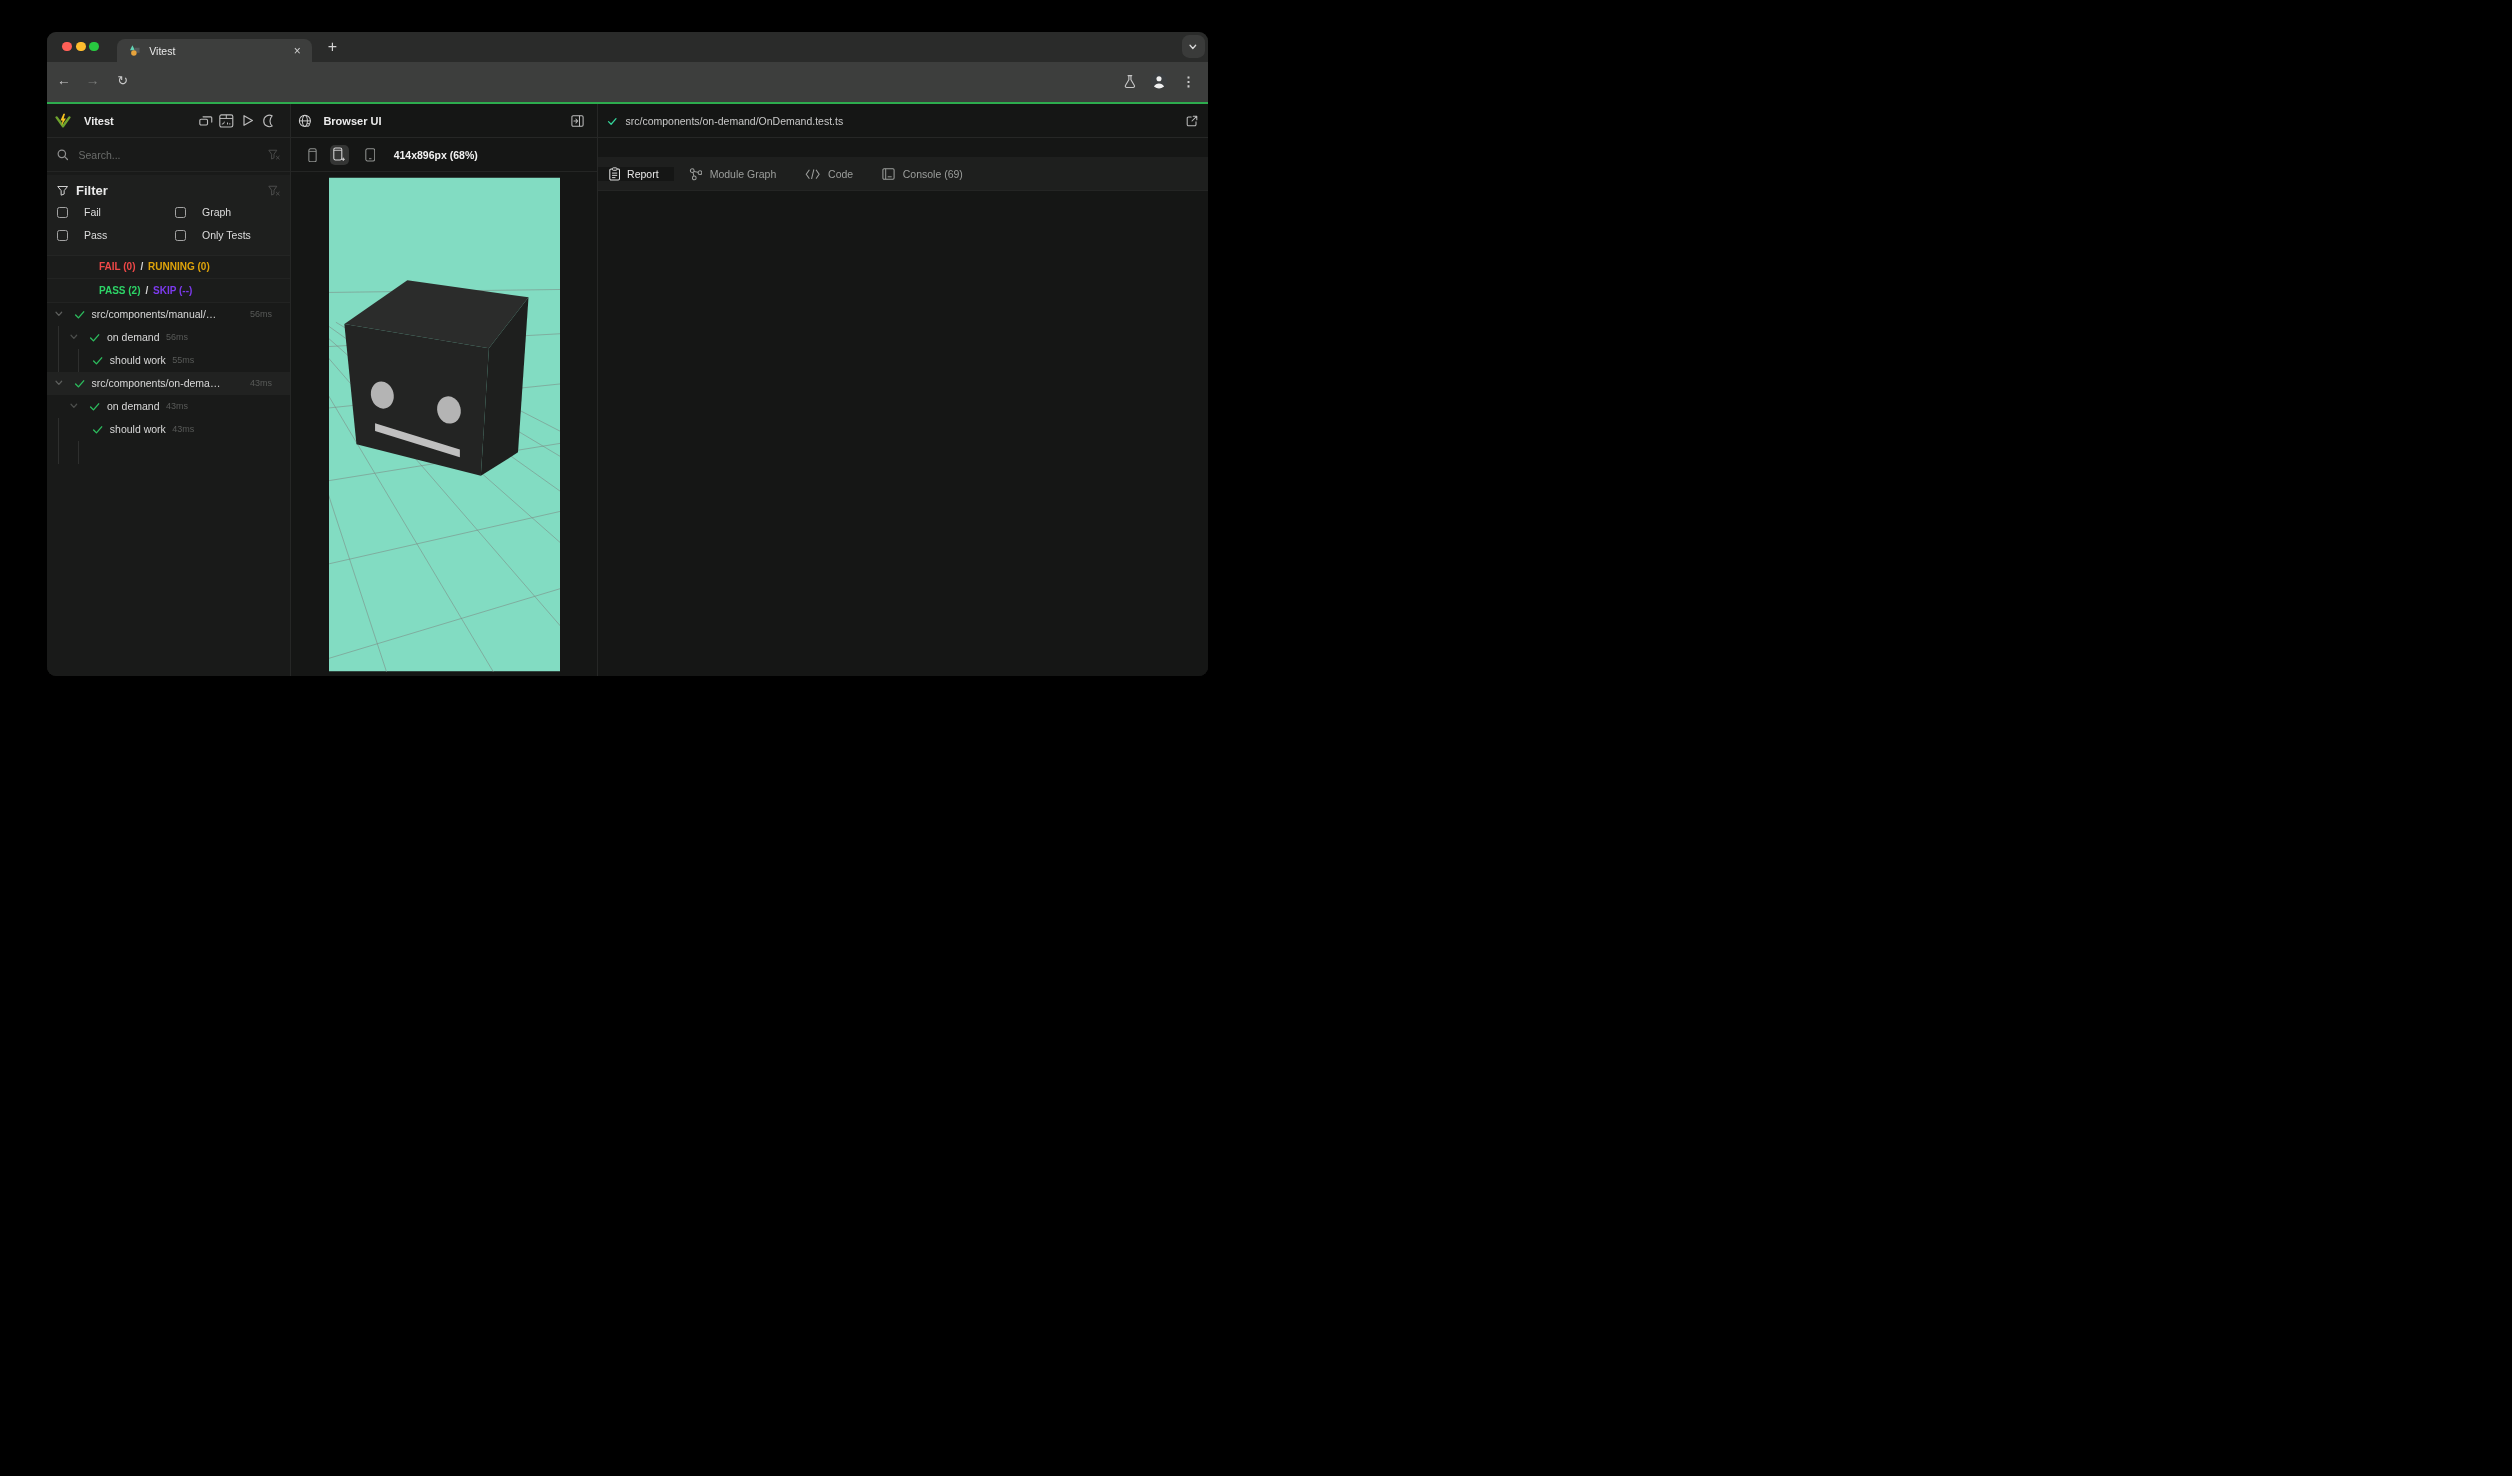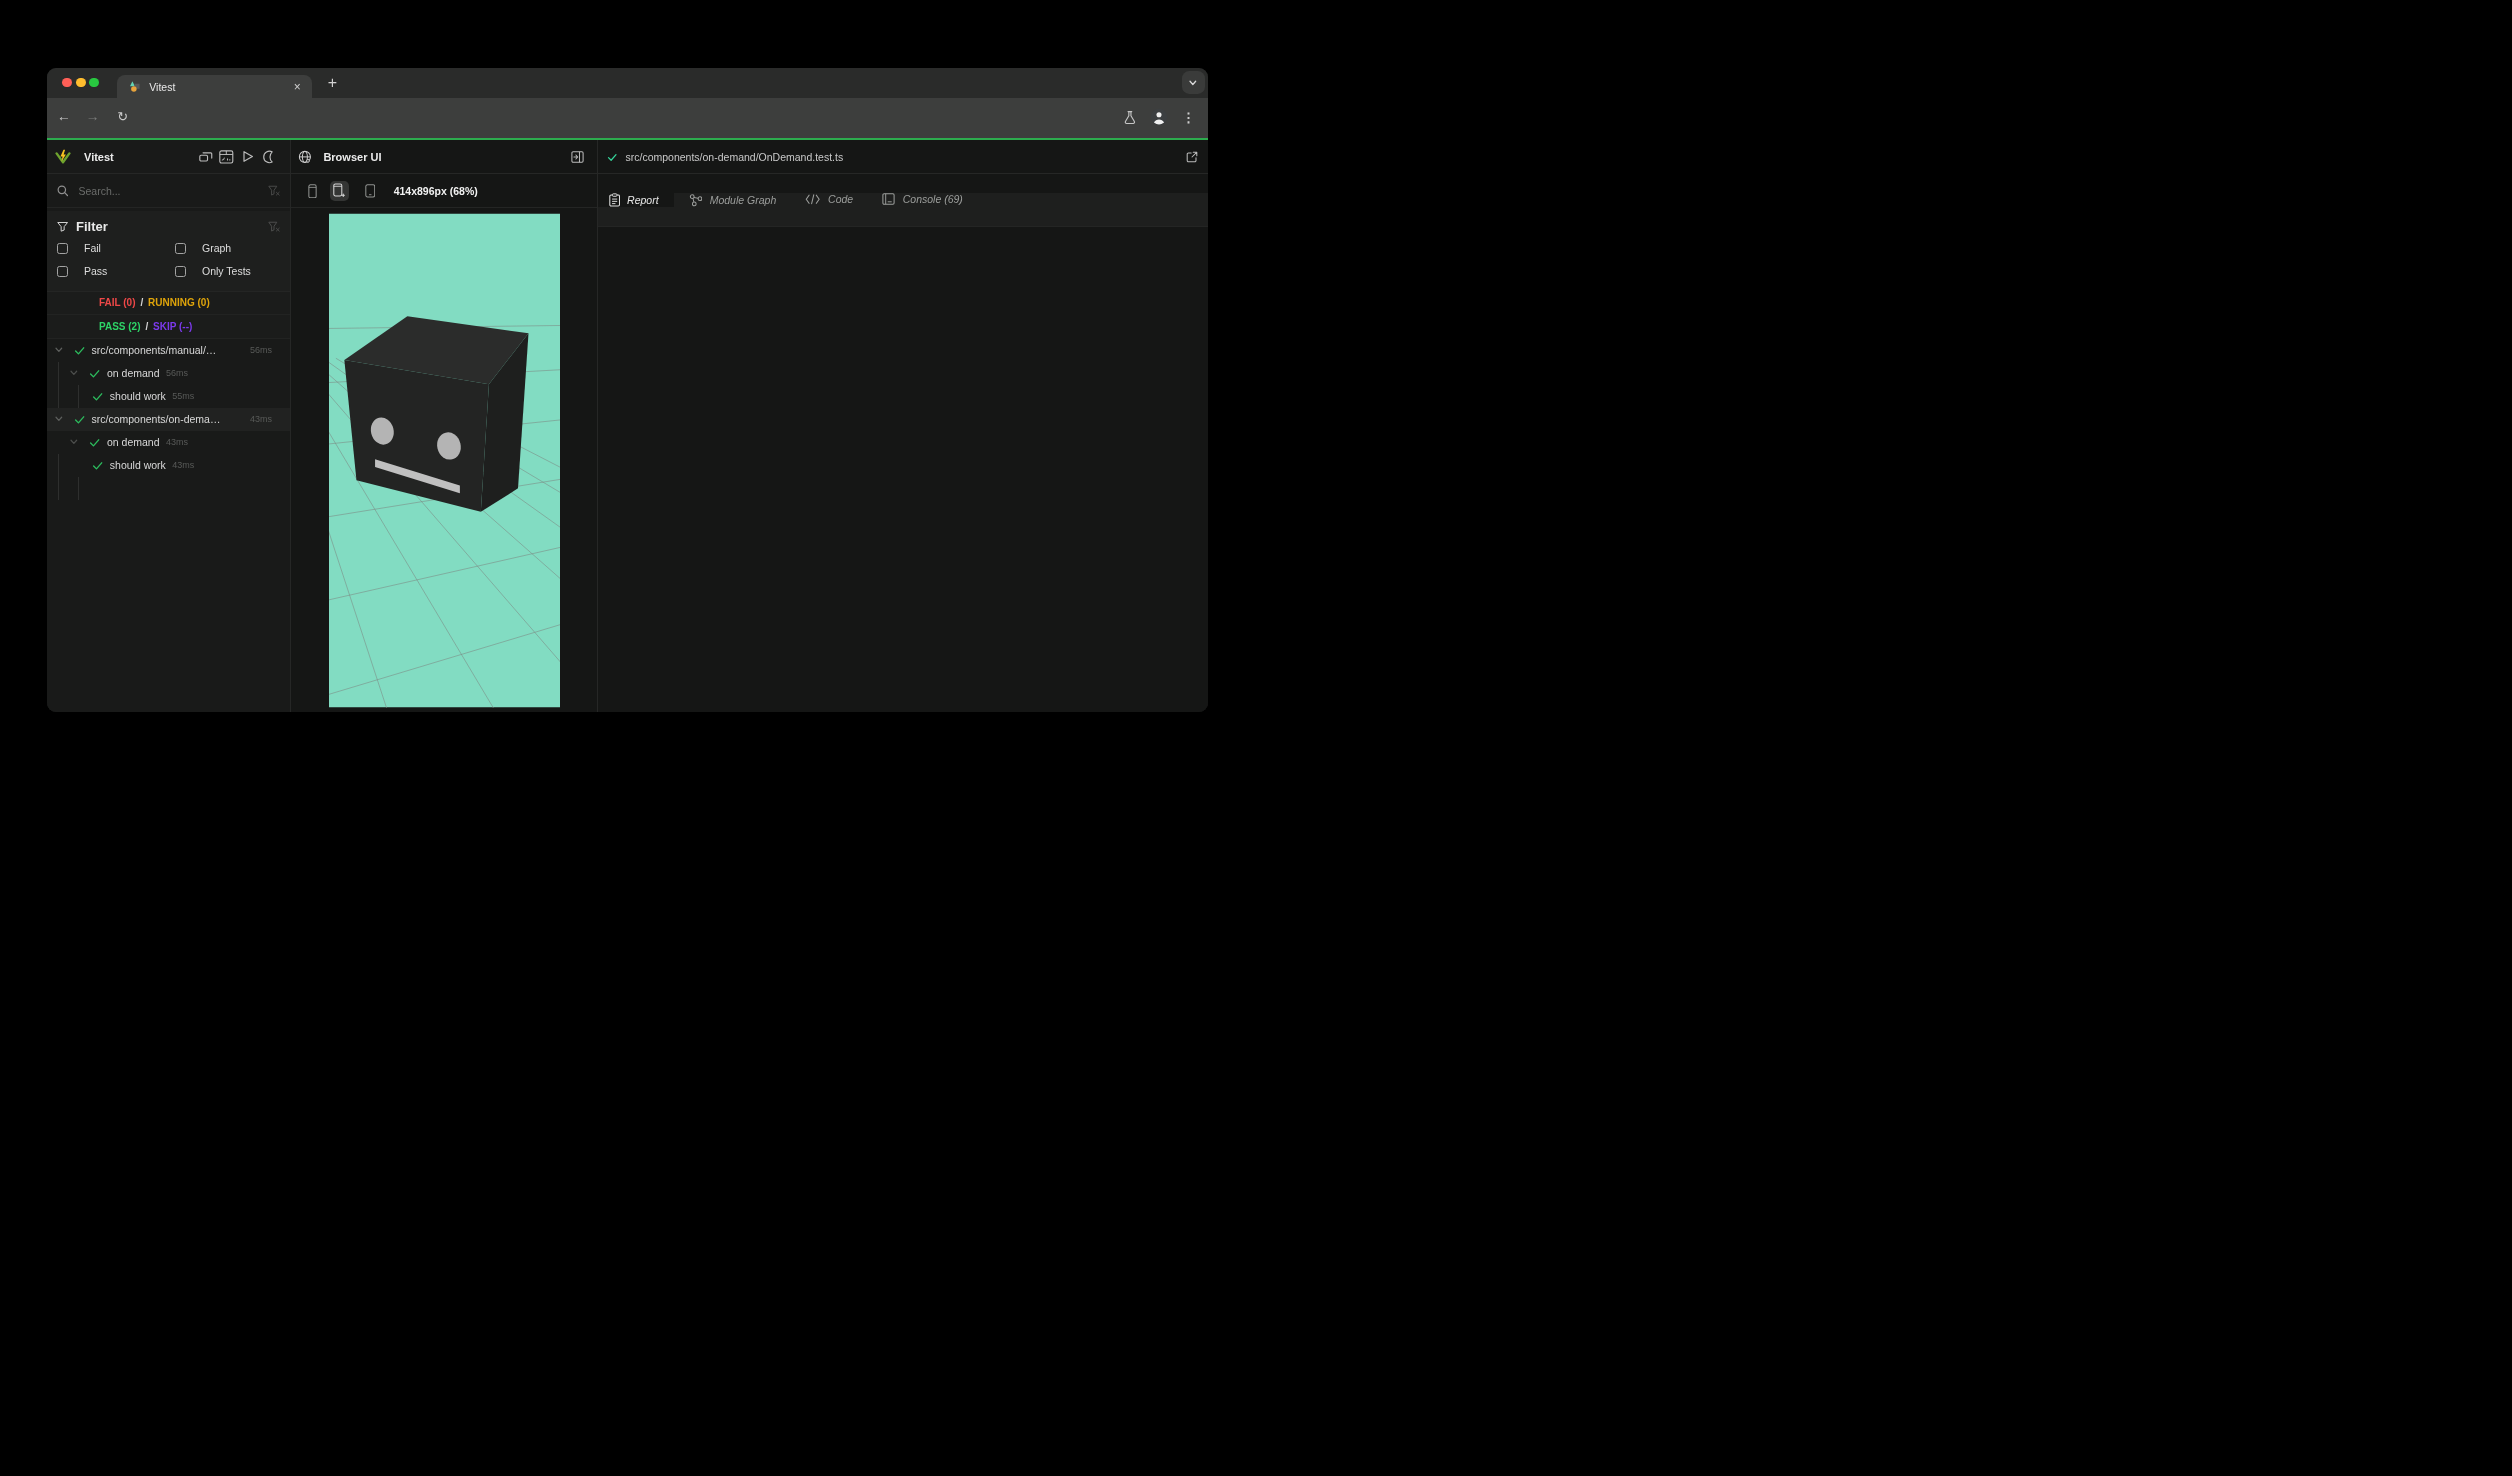--- a/index.html
+++ b/index.html
@@ -1,21 +1,21 @@
 <!DOCTYPE html>
 <html style="font-size:13px"><head>
 <meta charset="utf-8">
 <style>
   * { margin:0; padding:0; box-sizing:border-box; }
   html,body { background:#000; }
   body { font-family:"Liberation Sans", sans-serif; }
   .stage { position:relative; width:1256px; height:738px; background:#000; overflow:hidden; }
   .window { position:absolute; left:47px; top:32px; width:1161px; height:644px;
             border-radius:9px; overflow:hidden; background:#161716;
-            box-shadow:0 20px 57px rgba(0,0,0,.85); display:flex; flex-direction:column;margin-top:36px; }
+            box-shadow:0 20px 57px rgba(0,0,0,.85); display:flex; flex-direction:column; }
 
   
   .tabstrip { position:relative; height:30px; background:#2a2b2a; flex:0 0 auto; } 
   .light { position:absolute; width:9.7px; height:9.7px; border-radius:50%; top:9.7px; }
   .light.red { left:15.4px; background:#ff5f57; }
   .light.yellow { left:29px; background:#febc2e; }
   .light.green { left:42px; background:#28c840; }
   .tab { position:absolute; left:70px; top:7.3px; width:195px; height:23px; background:#3d3e3d;
          border-radius:8px 8px 0 0; display:flex; align-items:center; padding:0 8px 0 12px; }
   .tab-title { color:#e9e9e9; font-size:10.5px; margin-left:7.3px; flex:1; }
@@ -99,21 +99,21 @@
   .dev.active { background:#343534; border-radius:4.9px; margin:0 4.9px 0 7.3px; }
   .dev3 { margin-left:6.5px; }
   .devlabel { color:#f2f2f2; font-size:10.5px; font-weight:700; margin-left:13.8px; }
   .viewportwrap { flex:1; position:relative; }
   .viewport { position:absolute; left:38px; top:4.9px; width:231px; height:495px; }
 
   
   .file-h { padding-left:9px; gap:8px; }
   .filepath { color:#c9c9c9; font-size:10.5px; }
   .ext { margin-left:auto; padding-right:9.7px; }
-  .rtabs { height:34px; display:flex; align-items:flex-start; border-bottom:0.8px solid #242524; background:#1e1f1e; flex:0 0 auto;font-style:italic; }
+  .rtabs { height:34px; display:flex; align-items:center; border-bottom:0.8px solid #242524; background:#1e1f1e; flex:0 0 auto; }
   .rtab { display:flex; align-items:center; gap:7.3px; padding:0 14.6px; font-size:10.5px; color:#9c9e9c; }
   .rtab.active { background:#151615; color:#e8e8e8; width:76px; padding:0 0 0 10.5px; }
   .banner { margin:4.9px 6.5px 0 6.5px; height:30px; background:#12291b; border-radius:3.2px;
             display:flex; align-items:center; padding-left:13px; flex:0 0 auto; }
   .banner span { color:#41d875; font-size:10.5px; font-weight:700; }
 
   svg { display:block; }
 </style>
 </head>
 <body>

